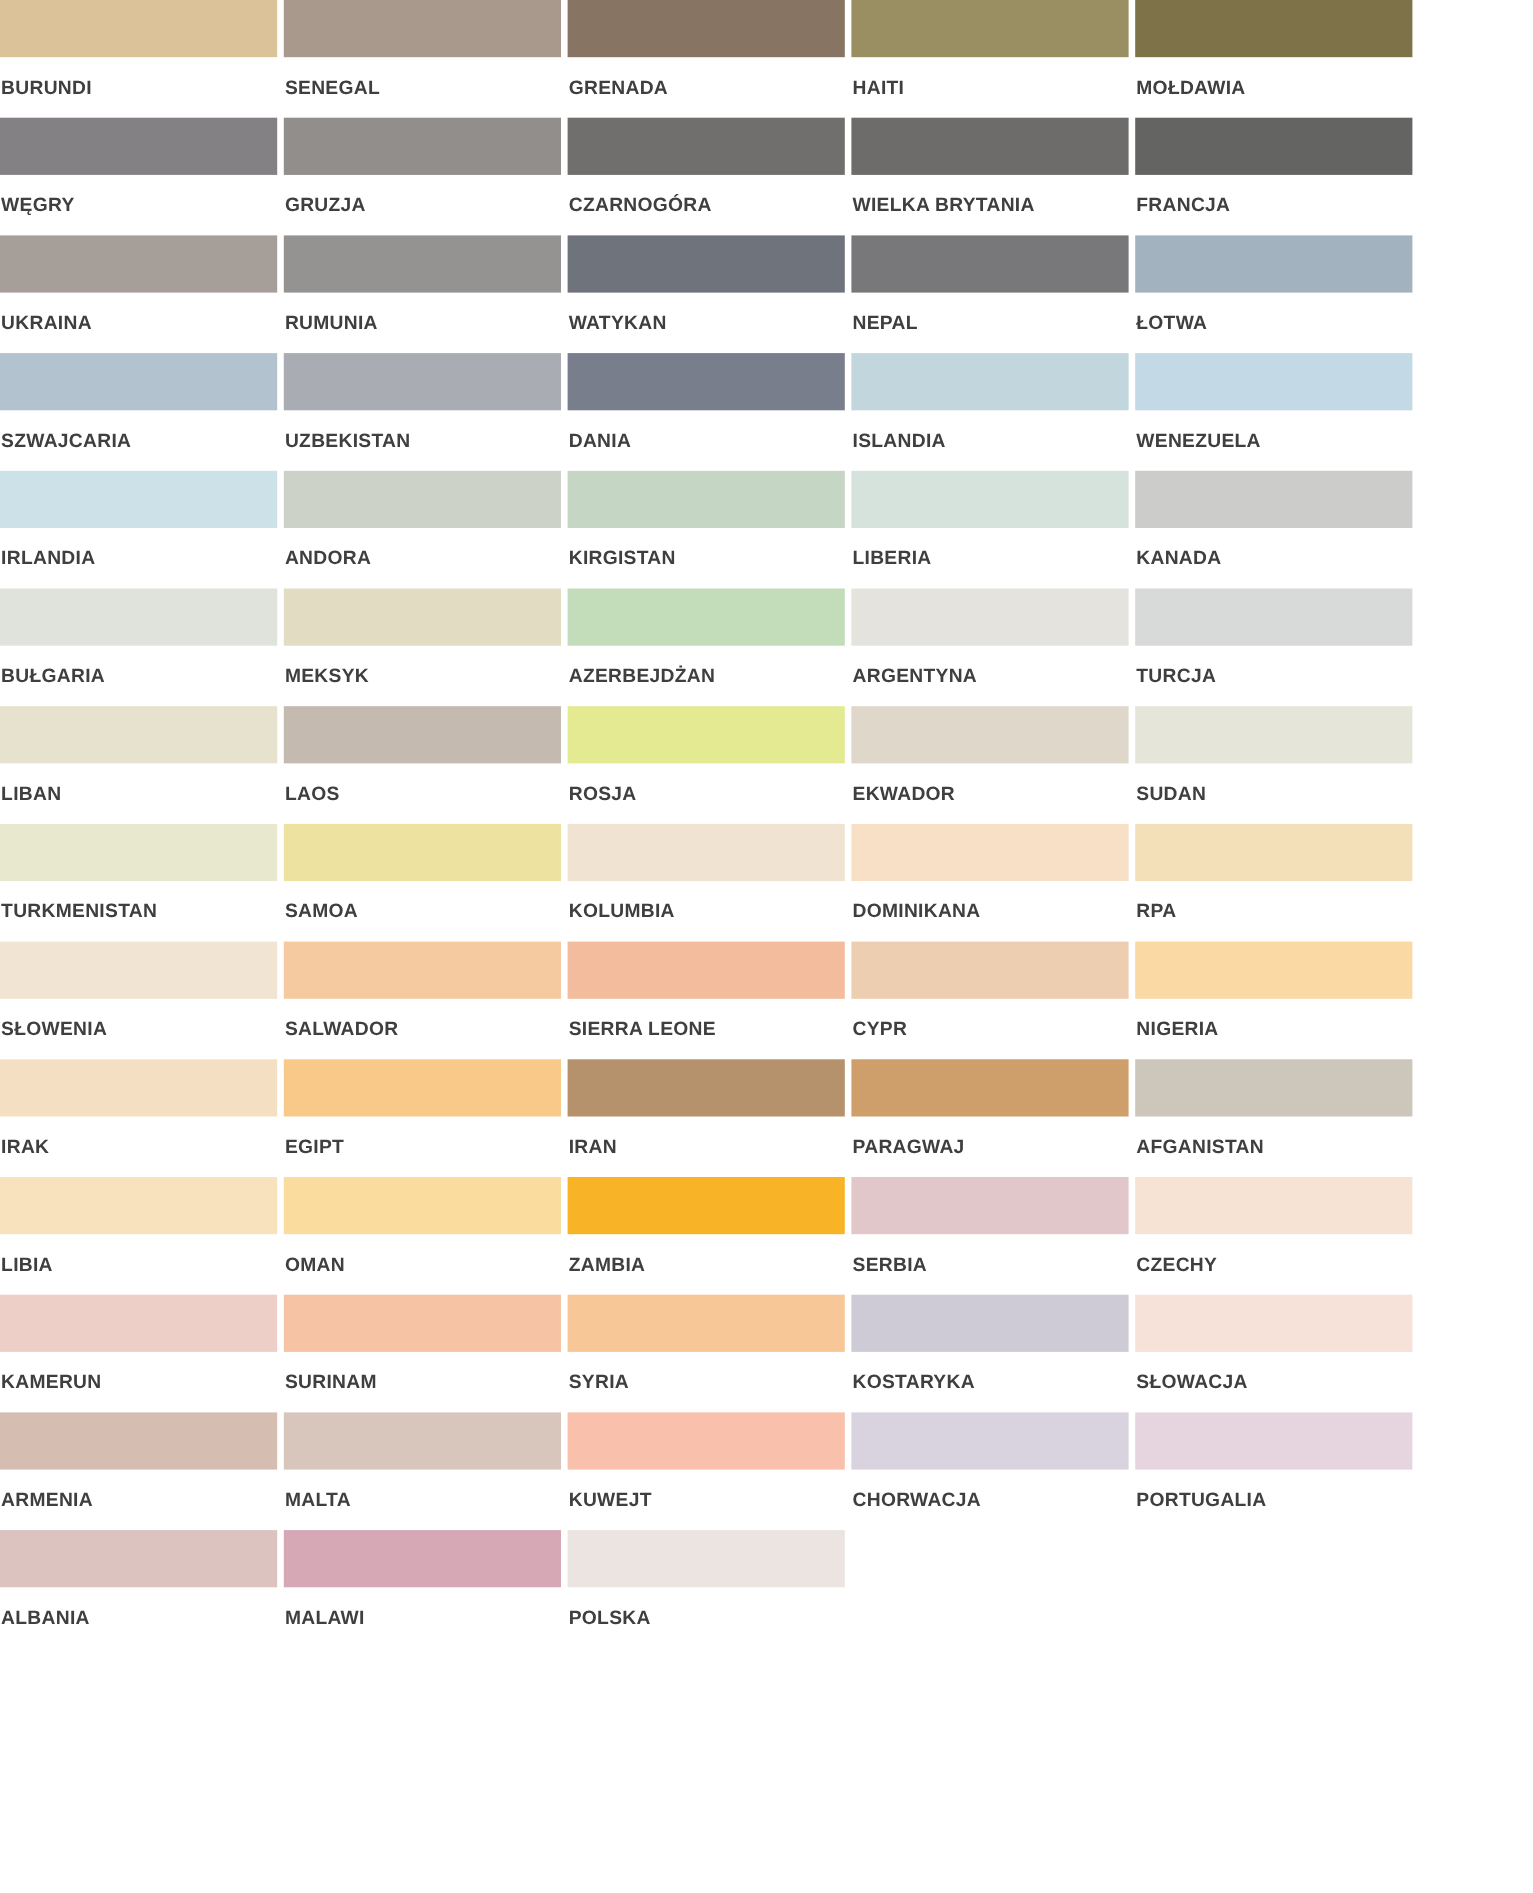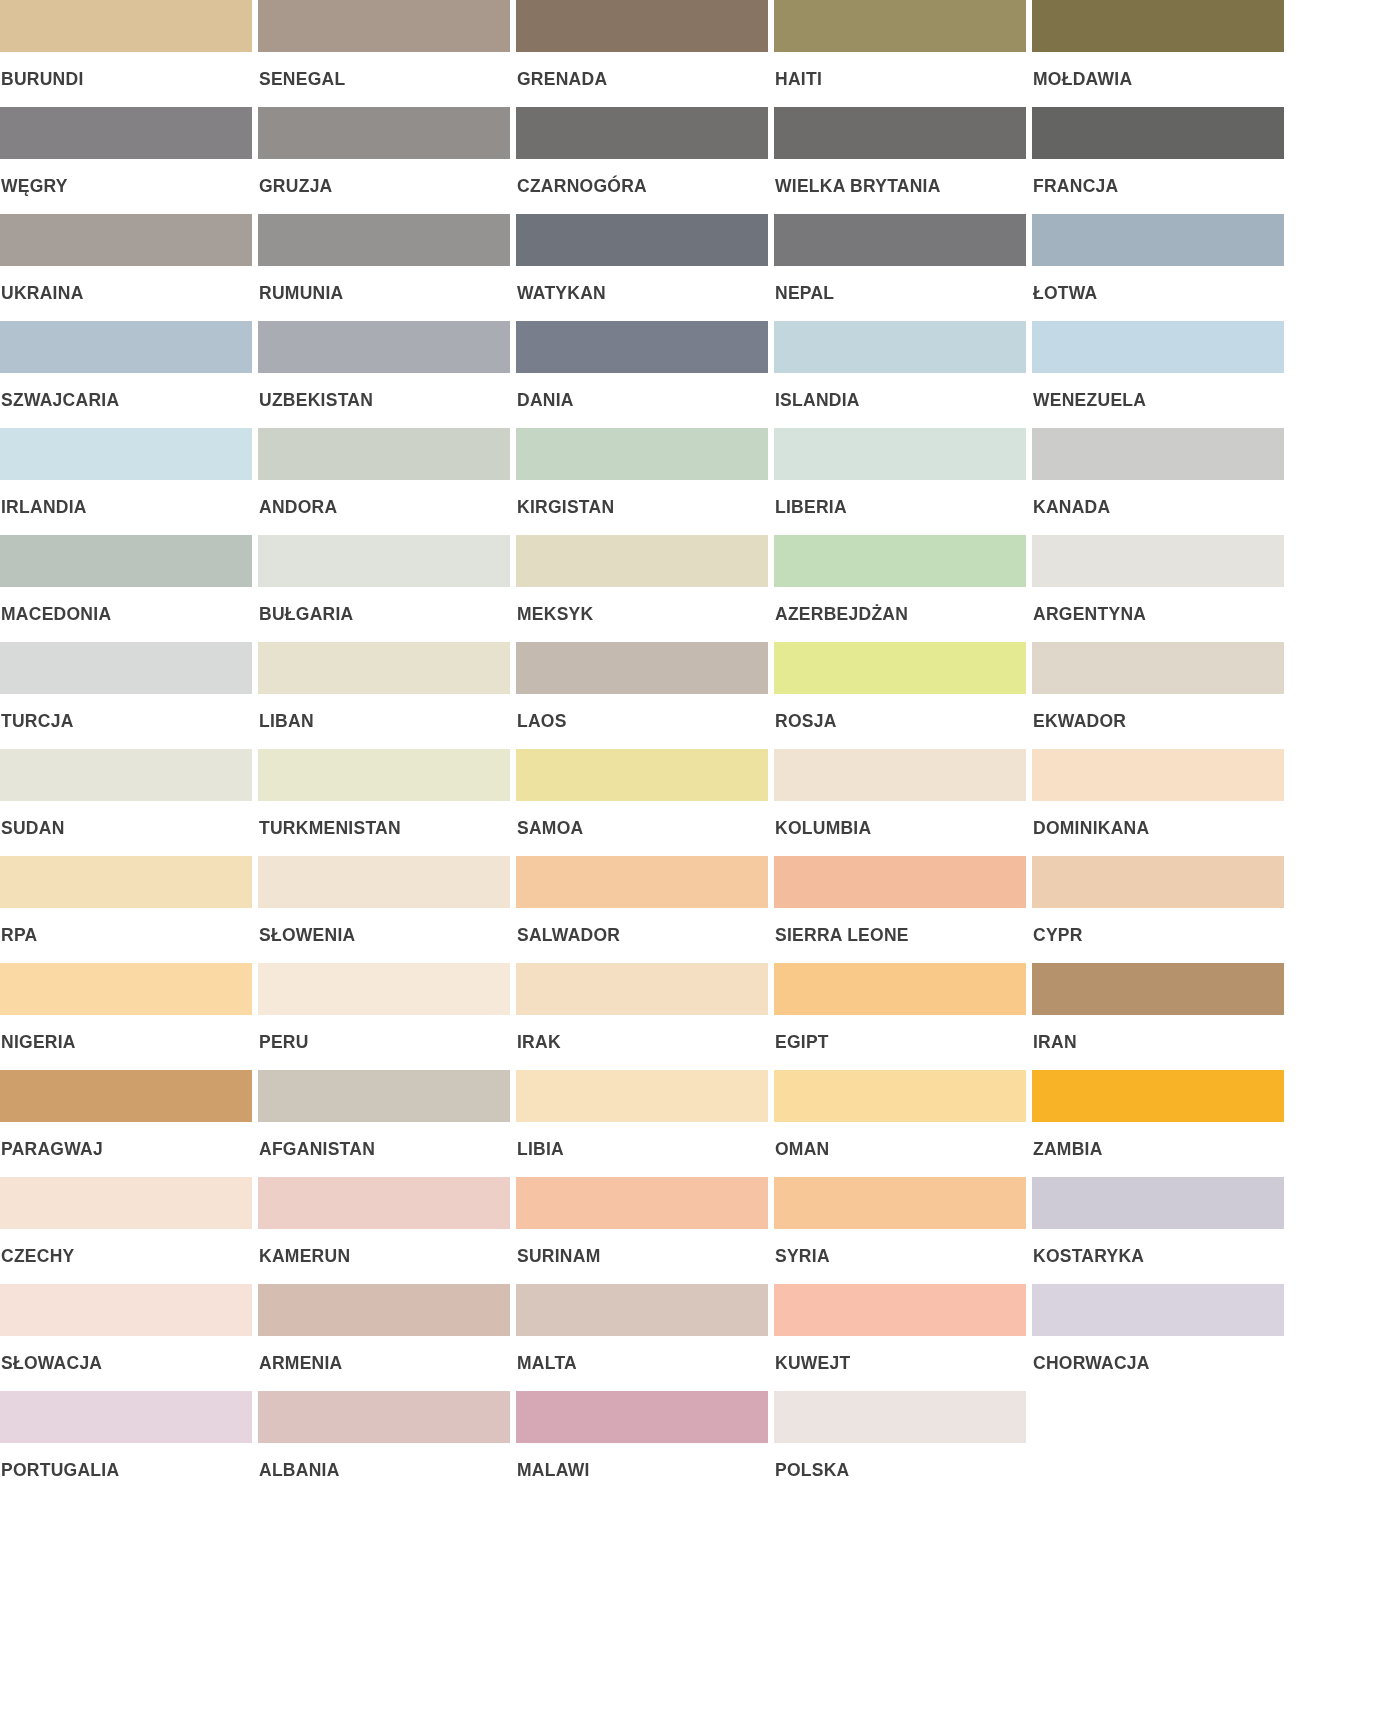--- a/index.html
+++ b/index.html
@@ -153,24 +153,20 @@
     </div>
     <div class="swatch-cell">
       <div class="swatch-chip" style="background-color: rgb(214, 227, 221);"></div>
       <span class="swatch-label">LIBERIA</span>
     </div>
     <div class="swatch-cell">
       <div class="swatch-chip" style="background-color: rgb(204, 204, 203);"></div>
       <span class="swatch-label">KANADA</span>
     </div>
     <div class="swatch-cell">
-      <div class="swatch-chip" style="background-color: rgb(187, 195, 189);"></div>
-      <span class="swatch-label">MACEDONIA</span>
-    </div>
-    <div class="swatch-cell">
       <div class="swatch-chip" style="background-color: rgb(223, 227, 220);"></div>
       <span class="swatch-label">BUŁGARIA</span>
     </div>
     <div class="swatch-cell">
       <div class="swatch-chip" style="background-color: rgb(226, 220, 195);"></div>
       <span class="swatch-label">MEKSYK</span>
     </div>
     <div class="swatch-cell">
       <div class="swatch-chip" style="background-color: rgb(195, 220, 185);"></div>
       <span class="swatch-label">AZERBEJDŻAN</span>
@@ -237,24 +233,20 @@
     </div>
     <div class="swatch-cell">
       <div class="swatch-chip" style="background-color: rgb(237, 206, 176);"></div>
       <span class="swatch-label">CYPR</span>
     </div>
     <div class="swatch-cell">
       <div class="swatch-chip" style="background-color: rgb(250, 217, 164);"></div>
       <span class="swatch-label">NIGERIA</span>
     </div>
     <div class="swatch-cell">
-      <div class="swatch-chip" style="background-color: rgb(247, 233, 218);"></div>
-      <span class="swatch-label">PERU</span>
-    </div>
-    <div class="swatch-cell">
       <div class="swatch-chip" style="background-color: rgb(245, 223, 194);"></div>
       <span class="swatch-label">IRAK</span>
     </div>
     <div class="swatch-cell">
       <div class="swatch-chip" style="background-color: rgb(249, 201, 137);"></div>
       <span class="swatch-label">EGIPT</span>
     </div>
     <div class="swatch-cell">
       <div class="swatch-chip" style="background-color: rgb(181, 146, 108);"></div>
       <span class="swatch-label">IRAN</span>
@@ -273,20 +265,24 @@
     </div>
     <div class="swatch-cell">
       <div class="swatch-chip" style="background-color: rgb(250, 221, 158);"></div>
       <span class="swatch-label">OMAN</span>
     </div>
     <div class="swatch-cell">
       <div class="swatch-chip" style="background-color: rgb(249, 179, 39);"></div>
       <span class="swatch-label">ZAMBIA</span>
     </div>
     <div class="swatch-cell">
+      <div class="swatch-chip" style="background-color: rgb(225, 199, 201);"></div>
+      <span class="swatch-label">SERBIA</span>
+    </div>
+    <div class="swatch-cell">
       <div class="swatch-chip" style="background-color: rgb(247, 227, 212);"></div>
       <span class="swatch-label">CZECHY</span>
     </div>
     <div class="swatch-cell">
       <div class="swatch-chip" style="background-color: rgb(238, 207, 200);"></div>
       <span class="swatch-label">KAMERUN</span>
     </div>
     <div class="swatch-cell">
       <div class="swatch-chip" style="background-color: rgb(246, 195, 165);"></div>
       <span class="swatch-label">SURINAM</span>

